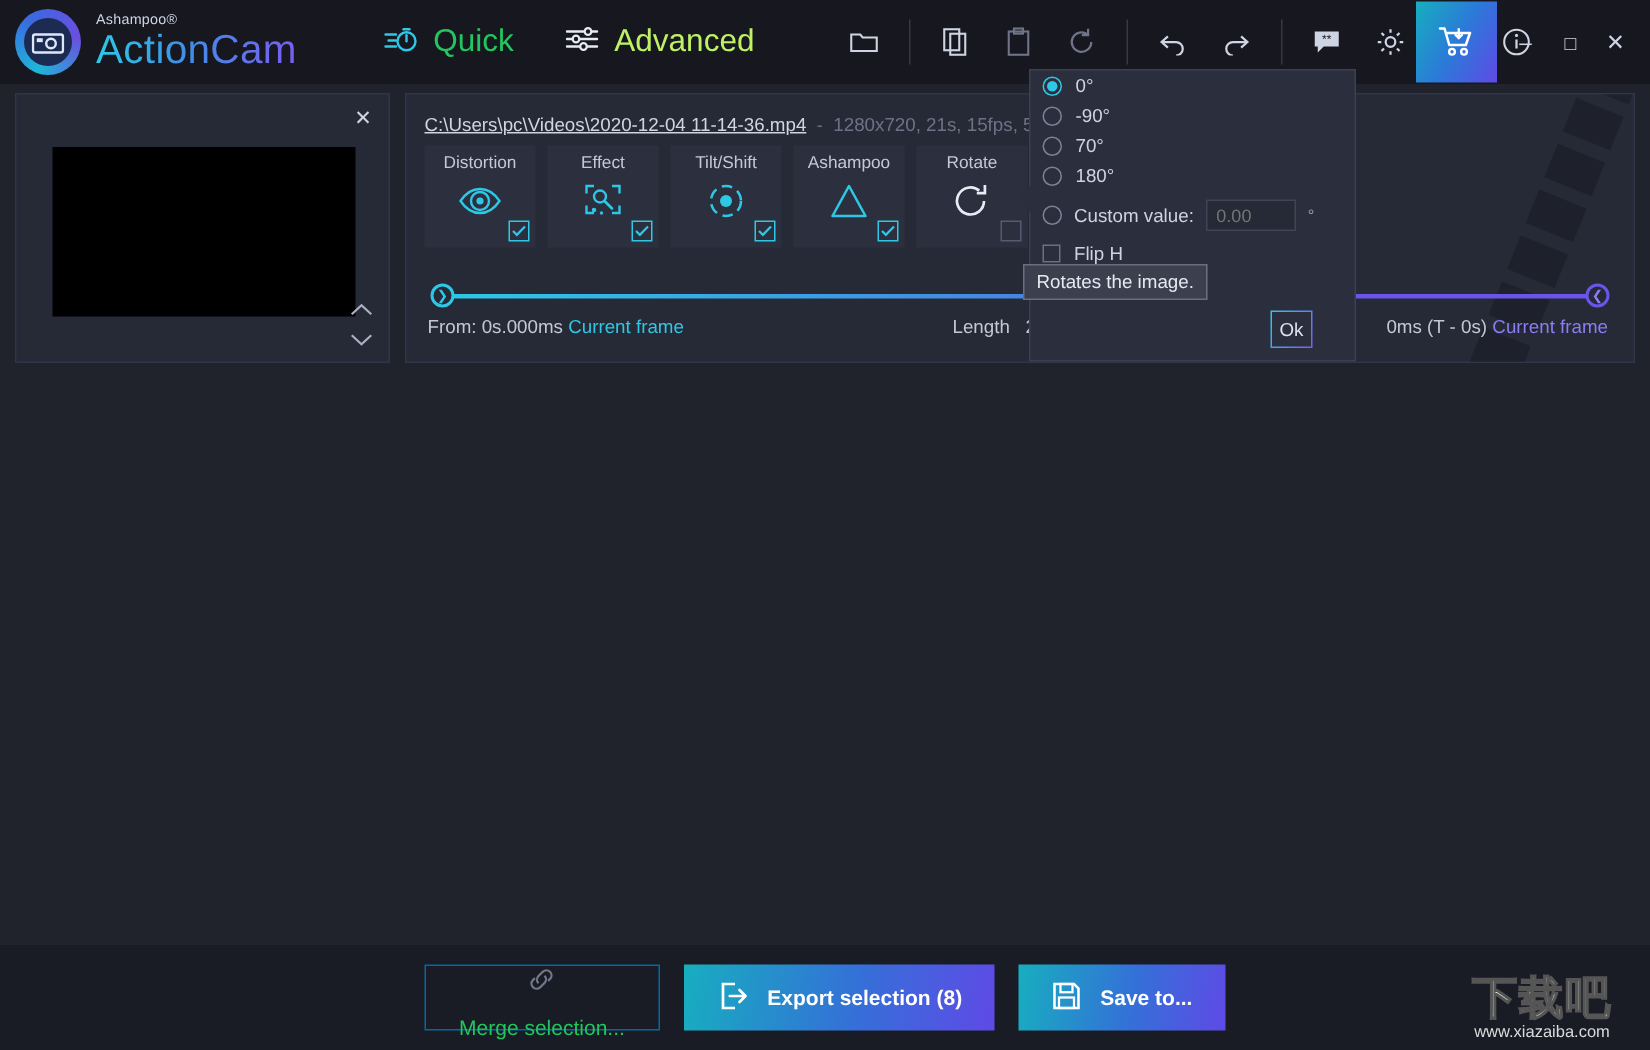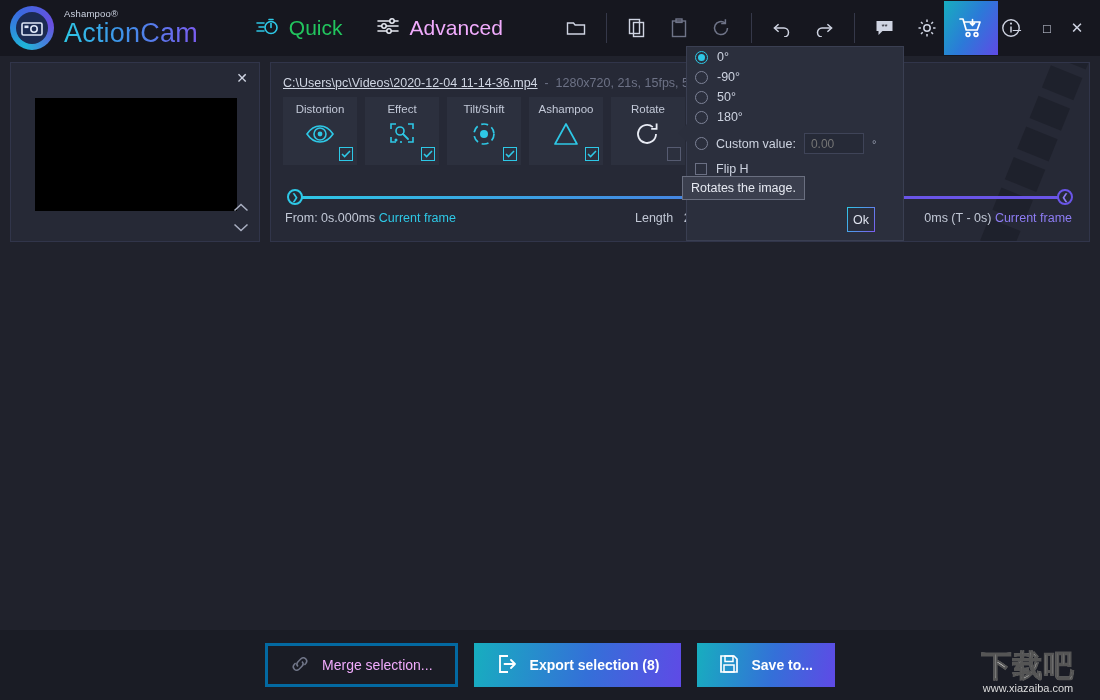--- a/index.html
+++ b/index.html
@@ -35,21 +35,21 @@
     font-size:27px; font-weight:400; letter-spacing:.2px;
     background:linear-gradient(90deg,#2ec8e6 0%,#3f8fe8 45%,#7b5cf0 100%);
     -webkit-background-clip:text; background-clip:text; color:transparent;
     display:block;
   }
 
   .nav { display:flex; align-items:center; margin-left:58px; gap:34px; }
   .nav-item { display:flex; align-items:center; gap:9px; cursor:pointer; }
   .nav-label { font-size:21px; }
   .nav-quick .nav-label { color:#22c55e; }
-  .nav-adv .nav-label { color:#f0abfc; }
+  .nav-adv .nav-label { color:#bef264; }
 
   .tools { display:flex; align-items:center; margin-left:52px; gap:0; }
   .tbtn {
     width:42px; height:42px; display:flex; align-items:center; justify-content:center;
     cursor:pointer;
   }
   .sep { width:1px; height:30px; background:#353849; margin:0 9px; }
 
   .winctrl { position:absolute; right:0; top:0; height:56px; display:flex; align-items:center; }
   .cart {
@@ -181,21 +181,21 @@
 
   
   .bottombar {
     position:absolute; left:0; bottom:0; width:1100px; height:70px;
     background:#1a1c25; display:flex; align-items:center; justify-content:center; gap:16px;
   }
   .btn {
     height:44px; display:flex; align-items:center; gap:12px; padding:0 22px;
     font-size:14px; cursor:pointer;
   }
-  .btn-merge { background:transparent; border:3px solid #0369a1; color:#f0abfc; }
+  .btn-merge { background:transparent; border:1px solid #0369a1; color:#22c55e;flex-direction:column; }
   .btn-grad {
     background:linear-gradient(100deg,#17aebf 0%,#3470d8 55%,#5f4ae6 100%);
     color:#fff; font-weight:bold;
   }
 
   .watermark {
     position:absolute; right:8px; bottom:6px; width:128px; text-align:center;
     pointer-events:none;
   }
   .wm-cn { font-size:30px; font-weight:bold; color:#f2f2f2;
@@ -483,21 +483,21 @@
   <div class="radio-row">
     <span class="radio on"></span>
     <span class="radio-lbl">0°</span>
   </div>
   <div class="radio-row">
     <span class="radio"></span>
     <span class="radio-lbl">-90°</span>
   </div>
   <div class="radio-row">
     <span class="radio"></span>
-    <span class="radio-lbl">50°</span>
+    <span class="radio-lbl">70°</span>
   </div>
   <div class="radio-row">
     <span class="radio"></span>
     <span class="radio-lbl">180°</span>
   </div>
 
   <div class="custom-row">
     <span class="radio"></span>
     <span class="radio-lbl">Custom value:</span>
     <input class="numinput" type="text" value="" placeholder="0.00" style="">

